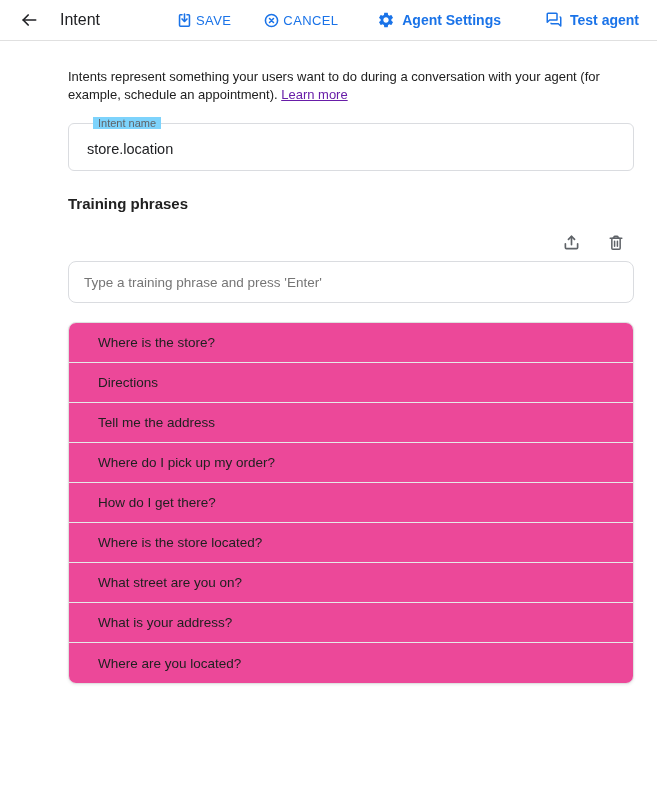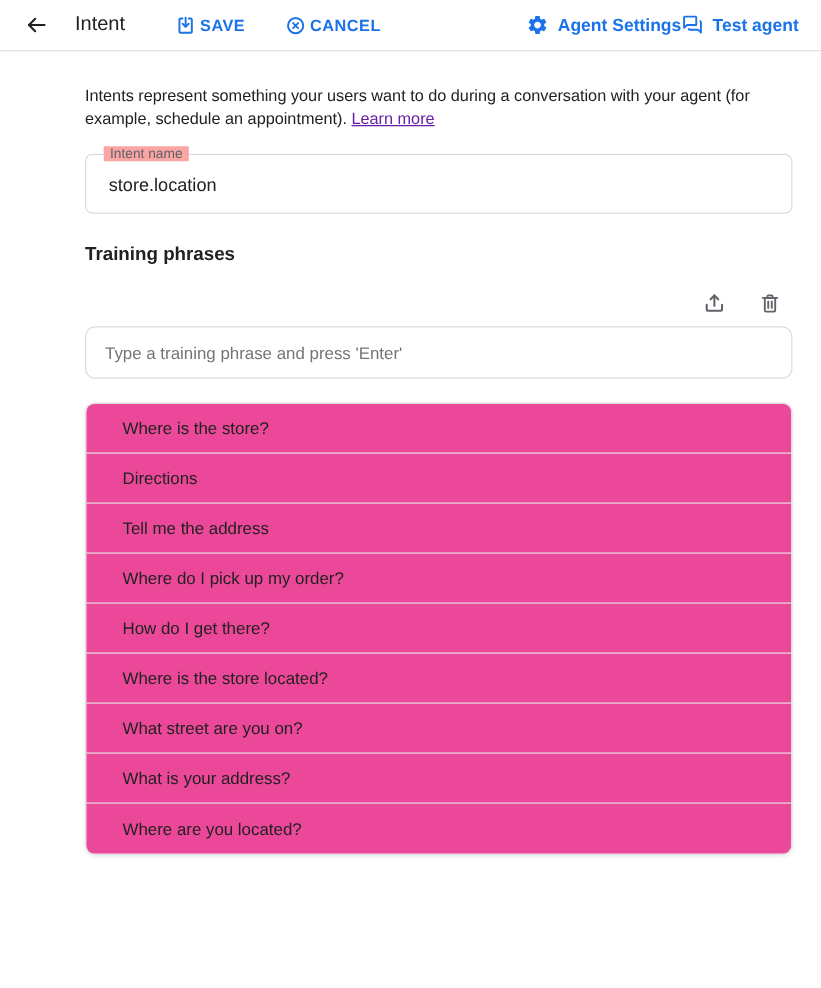--- a/index.html
+++ b/index.html
@@ -12,33 +12,33 @@
   }
   
   .header {
     display:flex; align-items:center;
     height:41px;
     border-bottom:1px solid #e0e0e0;
     padding:0 18px 0 16px;
   }
   .back-btn { display:flex; align-items:center; justify-content:center;
     width:26px; height:26px; margin-right:18px; cursor:pointer; }
-  .page-title { font-size:16px; color:#202124; margin-right:40px; }
+  .page-title { font-size:16px; color:#202124; margin-right:76px; }
   .hdr-action {
     display:flex; align-items:center; gap:3px;
-    color:#1a73e8; font-size:13px; font-weight:700; letter-spacing:.4px;
+    color:#1a73e8; font-size:13px; font-weight:400; letter-spacing:.4px;
     cursor:pointer; white-space:nowrap;
   }
   .hdr-action.save { margin-right:32px; }
   .hdr-link {
     display:flex; align-items:center; gap:7px;
     color:#1a73e8; font-size:14px; font-weight:700;
     cursor:pointer; white-space:nowrap;
   }
-  .hdr-link.settings { margin-left:auto; }
+  .hdr-link.settings { margin-left:auto; margin-right:44px; }
   .icon svg { display:block; }
 
   
   .content { padding:0 23px 0 20px;margin-left:48px; }
 
   .intro {
     margin-top:27px;
     font-size:13px; line-height:18px; color:#212121;
     max-width:608px;
   }
@@ -47,22 +47,22 @@
   
   .intent-field {
     position:relative;
     margin-top:19px;
     height:48px;
     border:1px solid #dadce0;
     border-radius:6px;
     display:flex; align-items:center;
   }
   .intent-field .field-label {
-    position:absolute; top:-7px; left:14px;
-    background:#fca5a5; padding:0 5px;
+    position:absolute; top:-7px; left:24px;
+    background:#7dd3fc; padding:0 5px;
     font-size:11px; color:#5f6368;
   }
   .intent-field .field-value {
     border:none; outline:none; width:100%;
     padding:0 18px; margin-top:4px;
     font-family:"Liberation Sans", sans-serif;
     font-size:14.5px; color:#202124; background:transparent;
   }
 
   .section-heading {

